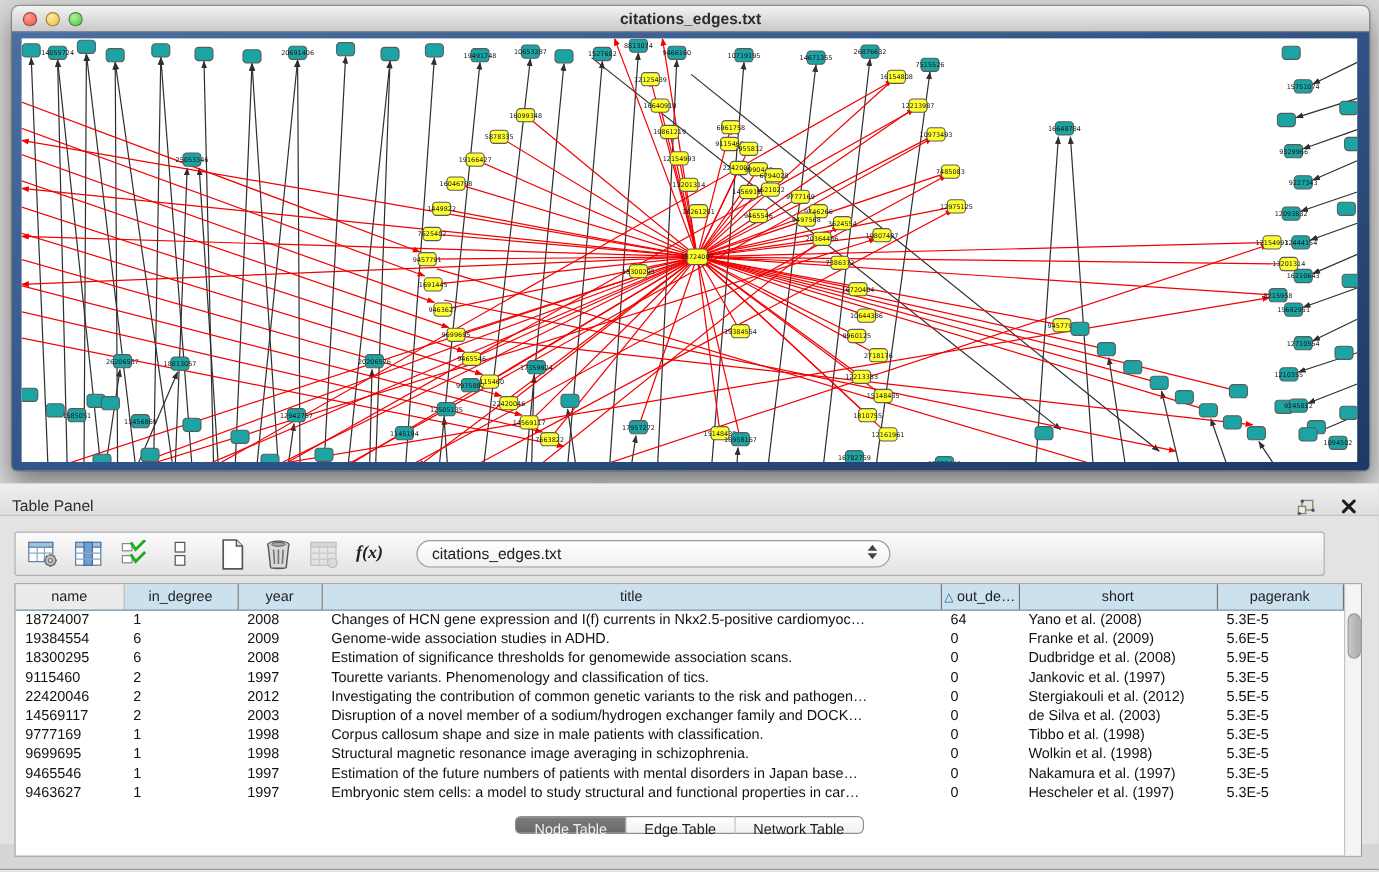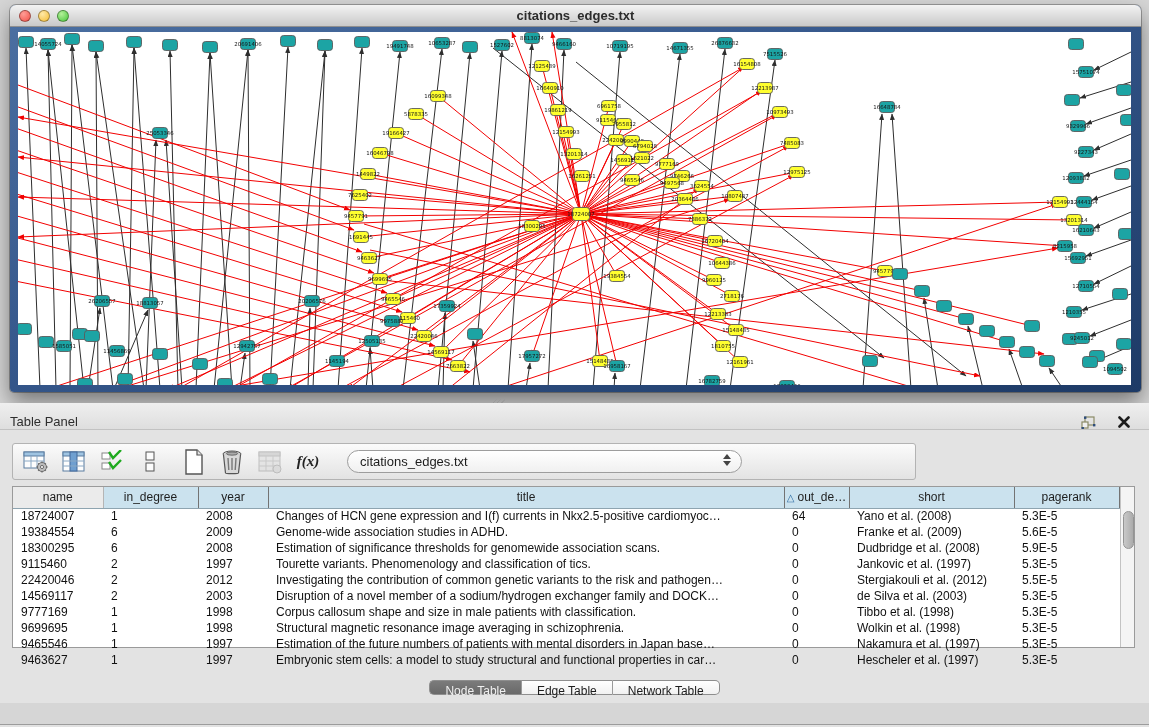--- a/index.html
+++ b/index.html
@@ -49,21 +49,21 @@
   .panel-header {
     height: 27px; padding-left: 10px;
     display: flex; align-items: flex-end;
     background: linear-gradient(#efefef, #dedede);
     border-bottom: 1px solid #c2c2c2;
     font-size: 13px; color: #2e2e2e;
   }
   .panel-header-icons { position: absolute; right: 12px; top: 6px; display: flex; gap: 10px; align-items: center; }
   
   #toolbar {
-    position: absolute; left: 12px; top: 40px; width: 904px; height: 37px;
+    position: absolute; left: 12px; top: 40px; width: 1092px; height: 37px;
     background: linear-gradient(#fbfbfb, #e3e3e3);
     border: 1px solid #b3b3b3; border-radius: 3px;
     display: flex; align-items: center; gap: 12px; padding: 0 10px;
   }
   .tb-icon { width: 26px; height: 26px; display: flex; align-items: center; justify-content: center; }
   .fx { font-family: "Liberation Serif", serif; font-style: italic; font-weight: bold; font-size: 15px; color: #222; }
   #table-combo {
     margin-left: 14px;
     width: 395px; height: 23px;
     background: linear-gradient(#ffffff, #f0f0f0);
@@ -72,21 +72,21 @@
     padding: 0 8px 0 12px;
     font-size: 13px; color: #1c1c1c;
     position: relative;
   }
   .combo-arrows { position: absolute; right: 10px; top: 3px; display: flex; flex-direction: column; gap: 2px; }
   .combo-arrows i { display:block; width: 0; height: 0; border-left: 4px solid transparent; border-right: 4px solid transparent; }
   .combo-arrows .up   { border-bottom: 5px solid #444; }
   .combo-arrows .down { border-top: 5px solid #444; }
   
   #table-wrap {
-    position: absolute; left: 12px; top: 83px; width: 1123px; height: 162px;
+    position: absolute; left: 12px; top: 83px; width: 1123px; height: 228px;
     background: #fff; border: 1px solid #9a9a9a;
     display: flex;
   }
   table { border-collapse: collapse; table-layout: fixed; width: 1106px; align-self: flex-start; }
   th {
     height: 21px; font-size: 12px; font-weight: normal; color: #1e1e1e;
     background: #cbe2ee; border-right: 1px solid #737373; border-bottom: 1px solid #8ea4b0;
     text-align: center; overflow: hidden; white-space: nowrap;
   }
   th.first { background: #ebebeb; border-right: 1px solid #b5b5b5; }

